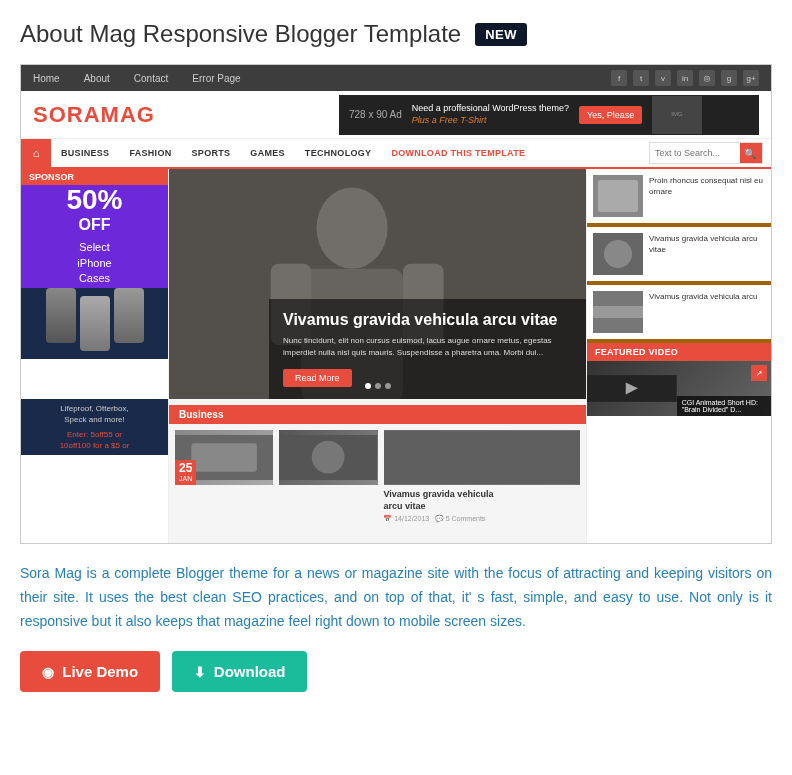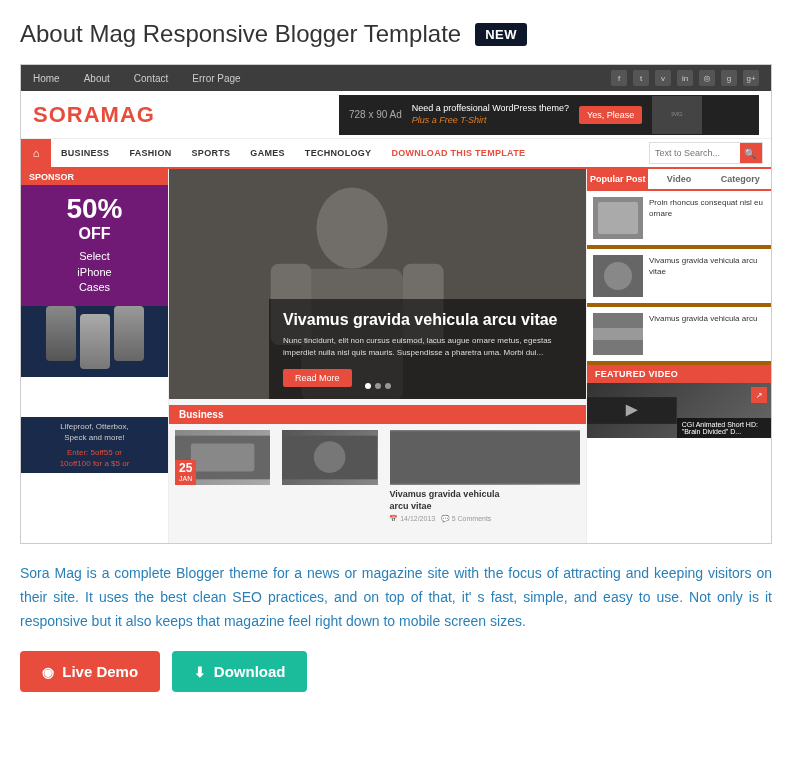--- a/index.html
+++ b/index.html
@@ -230,24 +230,24 @@
     }
     .sponsor-label {
       background: #e74c3c;
       color: #fff;
       font-size: 9px;
       font-weight: 700;
       padding: 3px 8px;
       text-transform: uppercase;
     }
     .sponsor-ad {
-      background: #701a75;
+      background: #6d28d9;
       color: #fff;
       text-align: center;
-      padding: 10px 8px;
+      padding: 1px 8px;
       font-size: 10px;
       line-height: 1.4;
     }
     .sponsor-phones {
       background: #1a2a4a;
       display: flex;
       justify-content: center;
       padding-bottom: 6px;
     }
     .sponsor-footer {
@@ -333,21 +333,21 @@
     .section-title-bar {
       background: #e74c3c;
       color: #fff;
       font-size: 10px;
       font-weight: 700;
       padding: 4px 10px;
       margin-bottom: 6px;
     }
     .business-posts {
       display: flex;
-      gap: 12px;
+      gap: 6px;
       padding: 0 6px;
     }
     .biz-post {
       flex: 1;
     }
     .biz-thumb {
       width: 100%;
       height: 55px;
       background: linear-gradient(135deg, #888, #aaa);
       position: relative;
@@ -654,25 +654,20 @@
                 <div class="biz-post-title">Vivamus gravida vehicula<br>arcu vitae</div>
                 <div class="biz-meta">📅 14/12/2013 &nbsp; 💬 5 Comments</div>
               </div>
             </div>
           </div>
         </div>
 
       </div>
 
       <div class="right-sidebar">
-        <div class="sidebar-tabs">
-          <div class="stab active">Popular Post</div>
-          <div class="stab">Video</div>
-          <div class="stab">Category</div>
-        </div>
 
         <div class="sidebar-post">
           <div class="sp-thumb">
             <svg width="50" height="42" viewBox="0 0 50 42">
                 <rect width="50" height="42" fill="#888"></rect>
                 <rect x="5" y="5" width="40" height="32" rx="2" fill="#aaa"></rect>
               </svg>
           </div>
           <div class="sp-text">Proin rhoncus consequat nisl eu ornare</div>
         </div>

